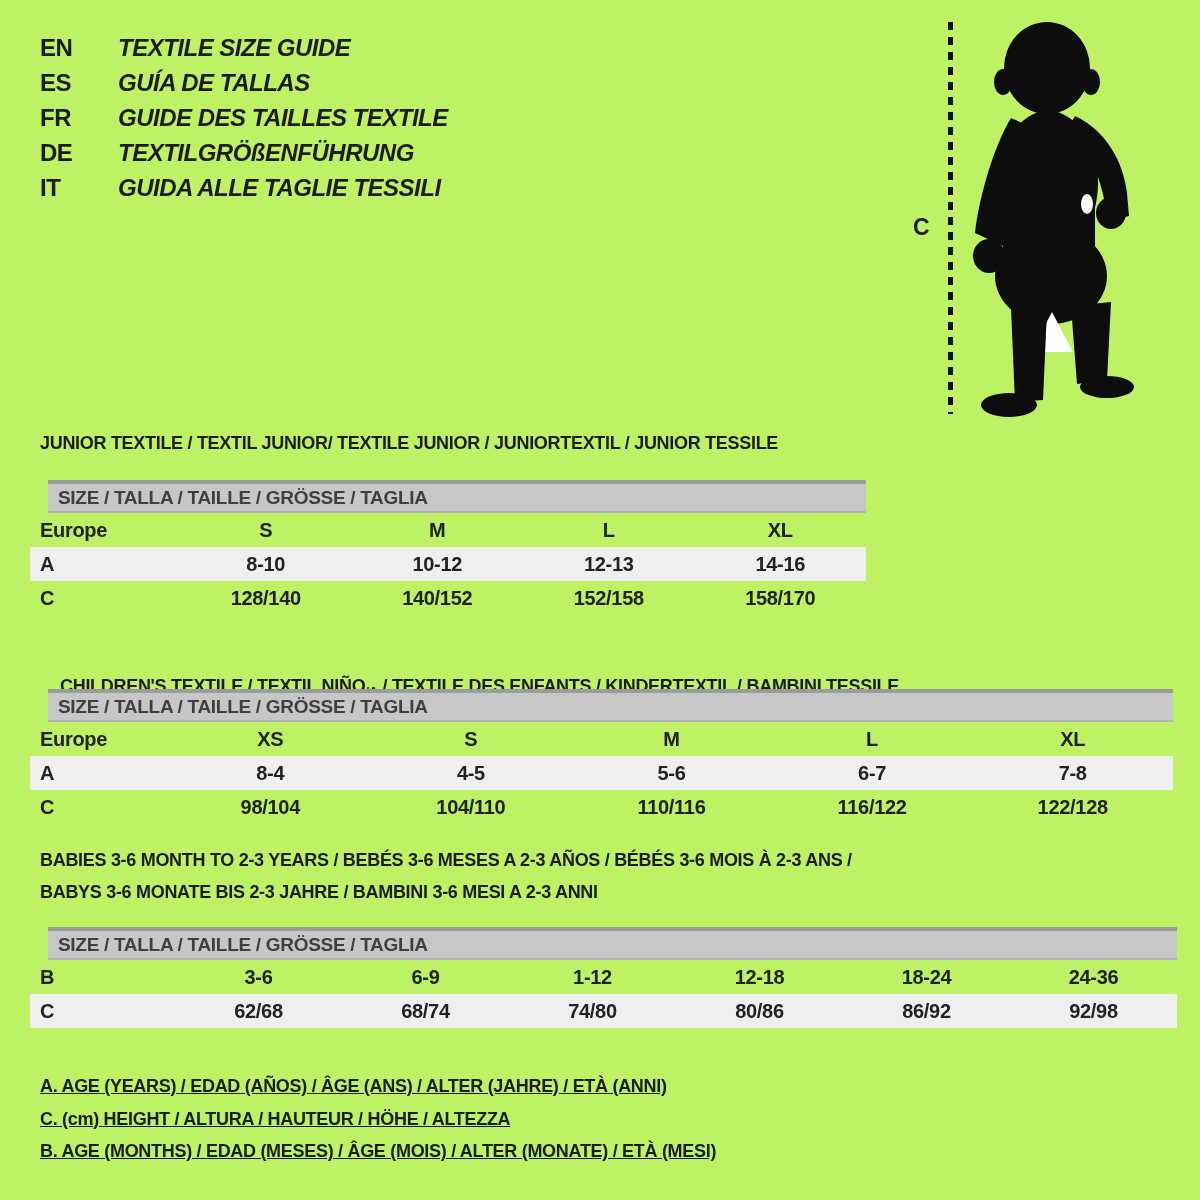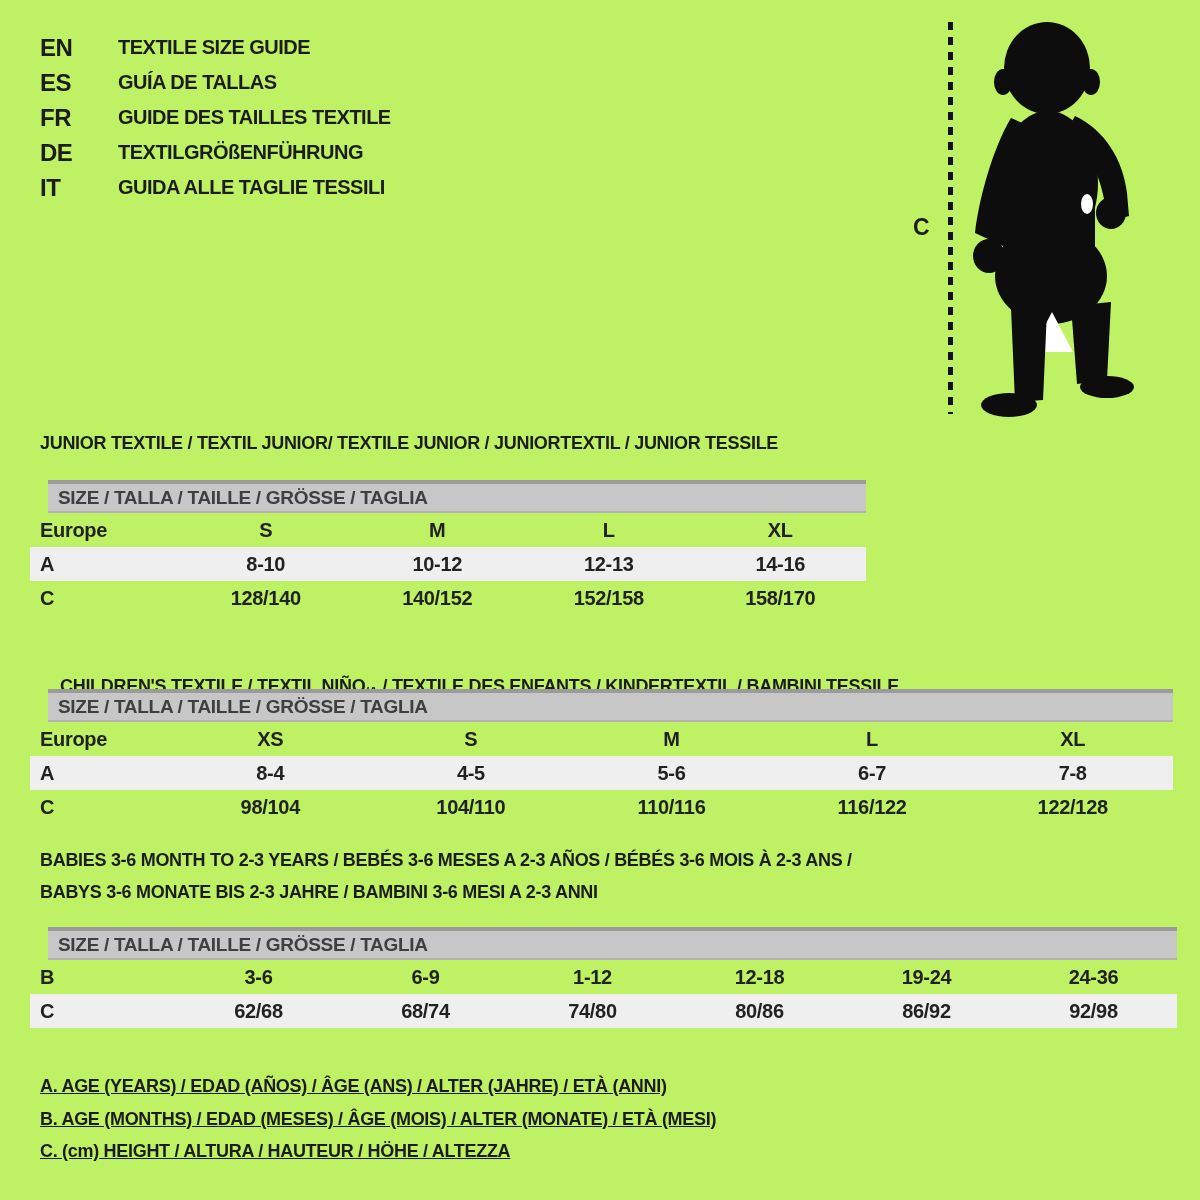--- a/index.html
+++ b/index.html
@@ -8,21 +8,21 @@
     position:relative; width:1200px; height:1200px; background:#bef264;
     font-family:"Liberation Sans", sans-serif; color:#1c1c1c; overflow:hidden;padding-left:44px;
   }
 
   
   .langs { position:absolute; left:40px; top:30px; }
   .lang-row { display:flex; height:35px; align-items:center; }
   .lang-code {
     width:78px; font-size:24px; font-weight:bold; letter-spacing:-0.5px;
   }
-  .lang-title { font-size:20px; font-weight:bold; letter-spacing:-0.5px; }
+  .lang-title { font-size:24px; font-weight:bold; letter-spacing:-0.5px;font-style:italic; }
 
   
   .fig-c-label { position:absolute; left:913px; top:214px; font-size:23px; font-weight:bold; }
   .fig-dash {
     position:absolute; left:948px; top:22px; width:5px; height:392px;
     background:repeating-linear-gradient(180deg,#121212 0 8px,transparent 8px 15px);
   }
   .fig-svg { position:absolute; left:958px; top:18px; width:188px; height:402px; }
 
   
@@ -222,35 +222,35 @@
           <col>
           <col>
         </colgroup>
       <tbody>
           <tr>
         <td class="lbl">B</td>
         <td>3-6</td>
         <td>6-9</td>
         <td>1-12</td>
         <td>12-18</td>
-        <td>19-24</td>
+        <td>18-24</td>
         <td>24-36</td>
       </tr>
       <tr class="shaded">
         <td class="lbl">C</td>
         <td>62/68</td>
         <td>68/74</td>
         <td>74/80</td>
         <td>80/86</td>
         <td>86/92</td>
         <td>92/98</td>
       </tr>
     </tbody>
       </table>
   </div>
 
   <div class="legend">
     <div class="legend-line">A. AGE (YEARS) / EDAD (AÑOS) / ÂGE (ANS) / ALTER (JAHRE) / ETÀ (ANNI)</div>
+    <div class="legend-line">C. (cm) HEIGHT / ALTURA / HAUTEUR / HÖHE / ALTEZZA</div>
     <div class="legend-line">B. AGE (MONTHS) / EDAD (MESES) / ÂGE (MOIS) / ALTER (MONATE) / ETÀ (MESI)</div>
-    <div class="legend-line">C. (cm) HEIGHT / ALTURA / HAUTEUR / HÖHE / ALTEZZA</div>
   </div>
 
 </div>
 
 </body></html>

